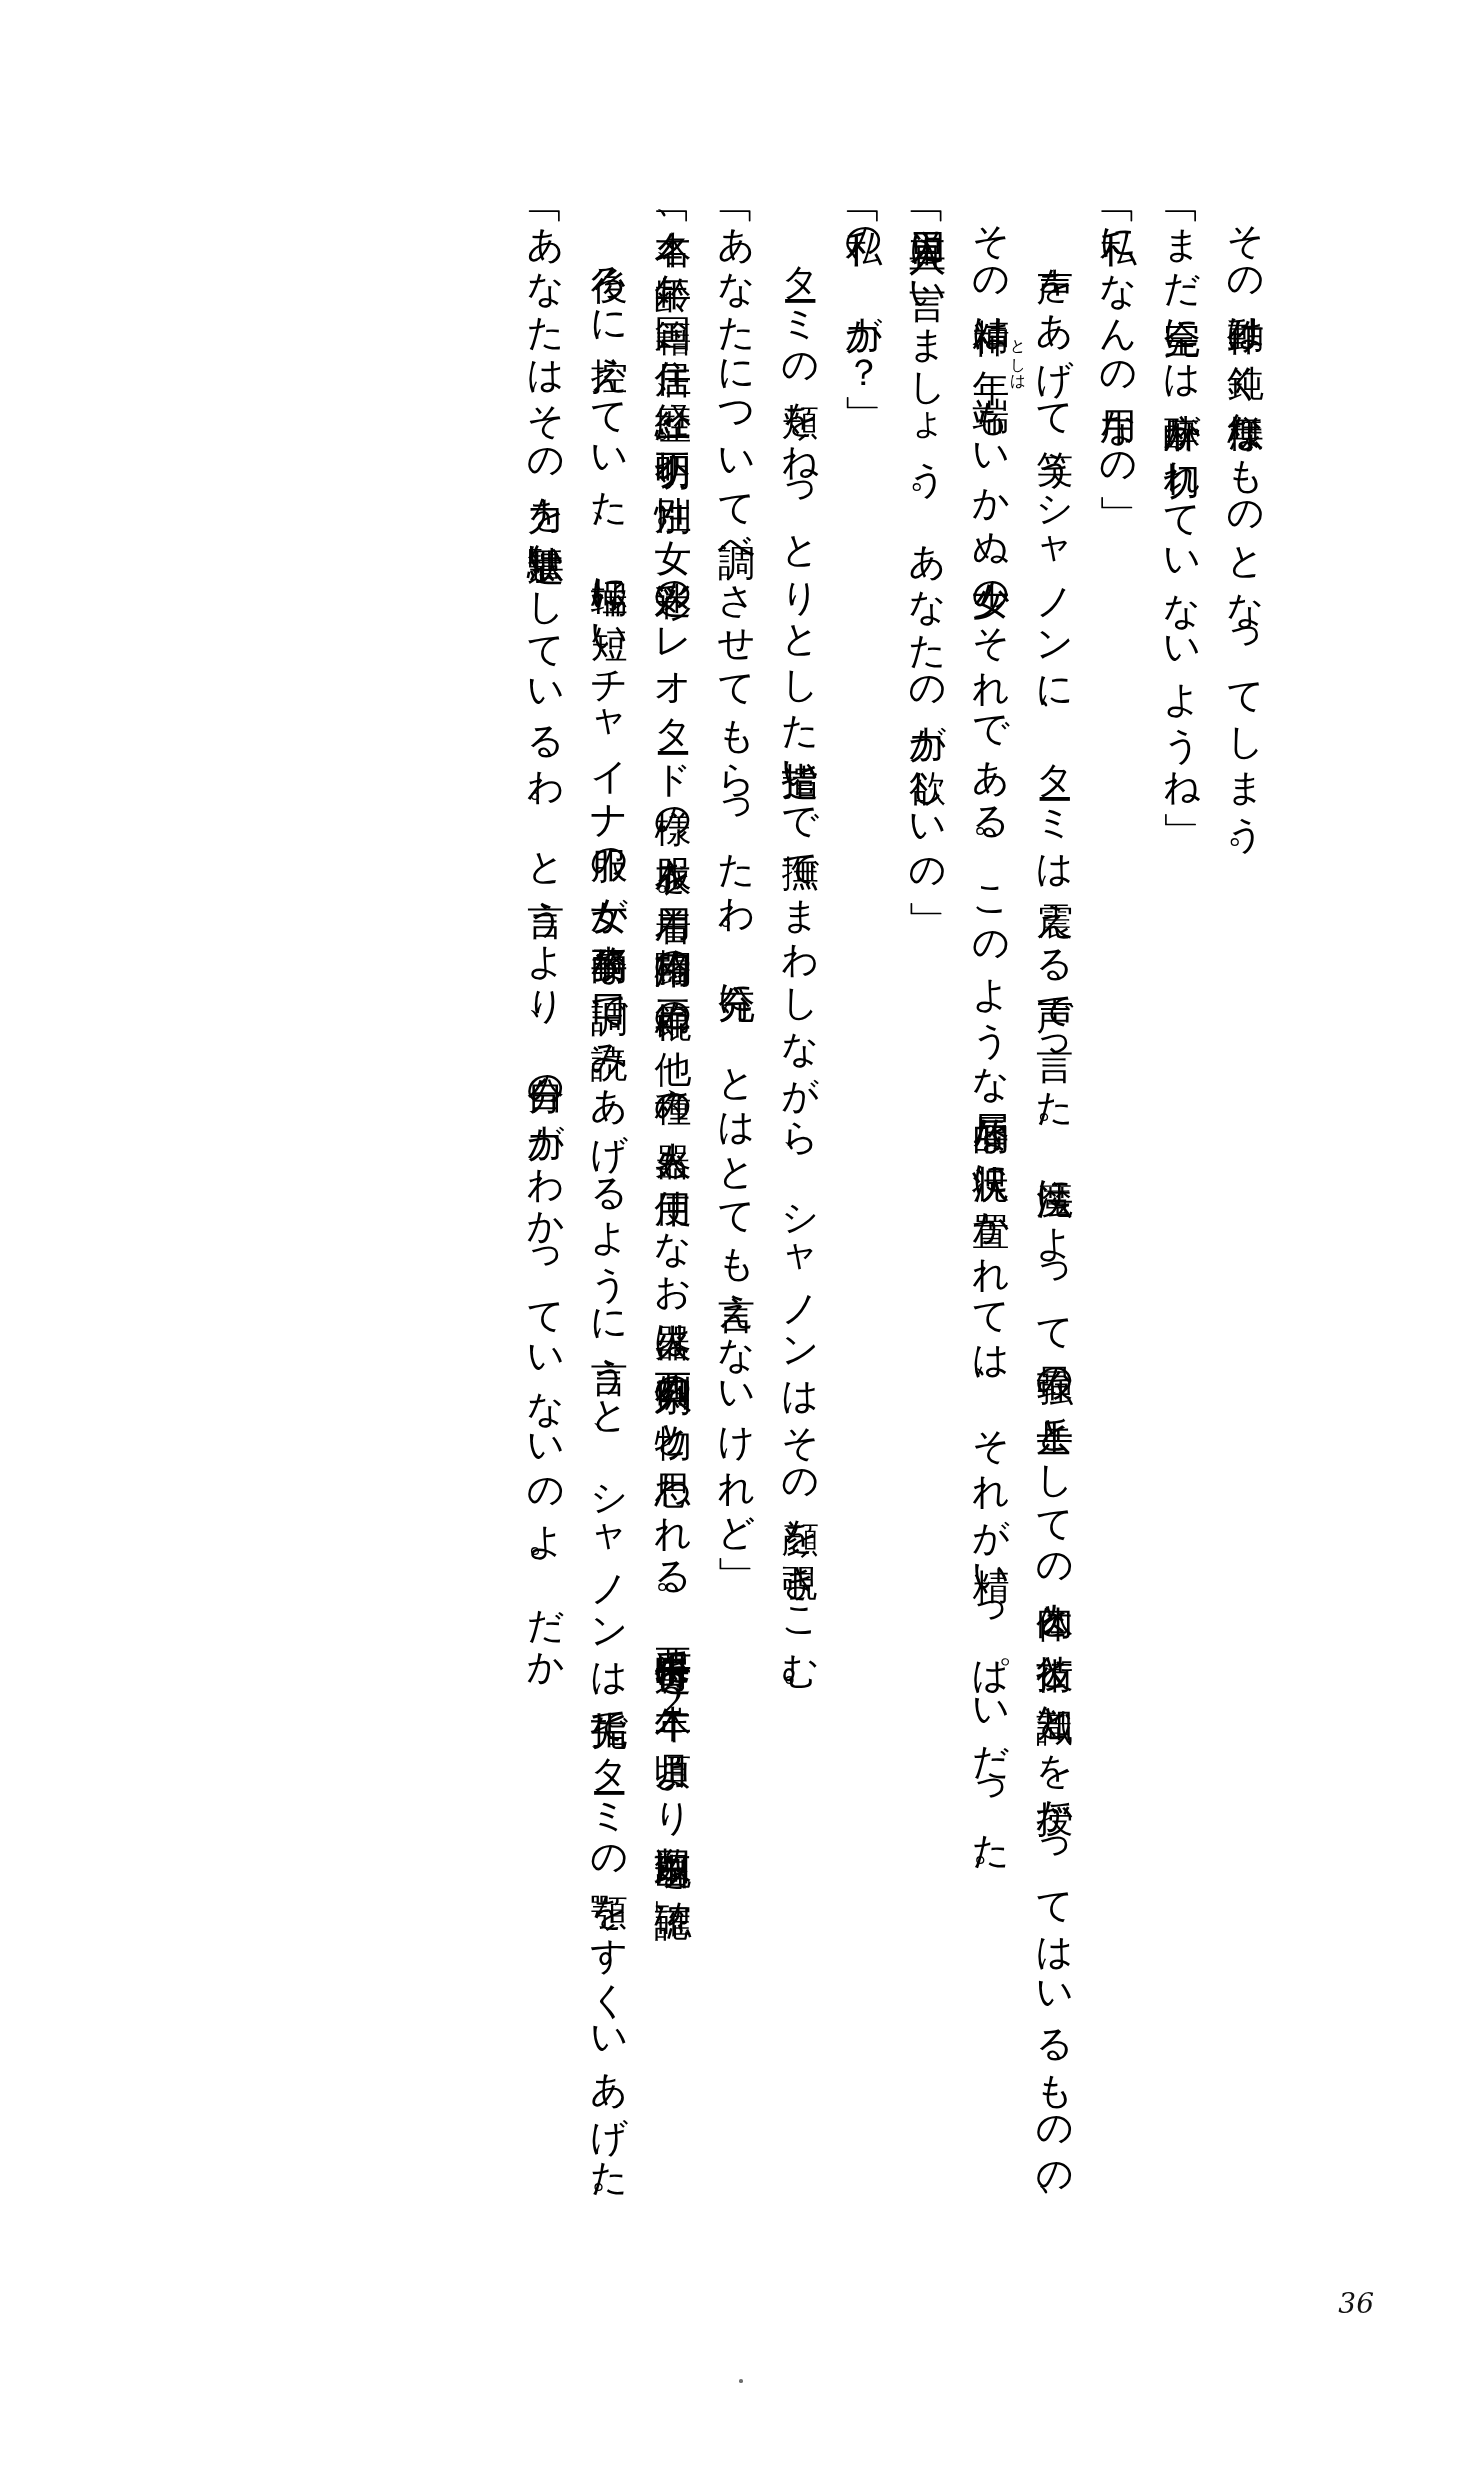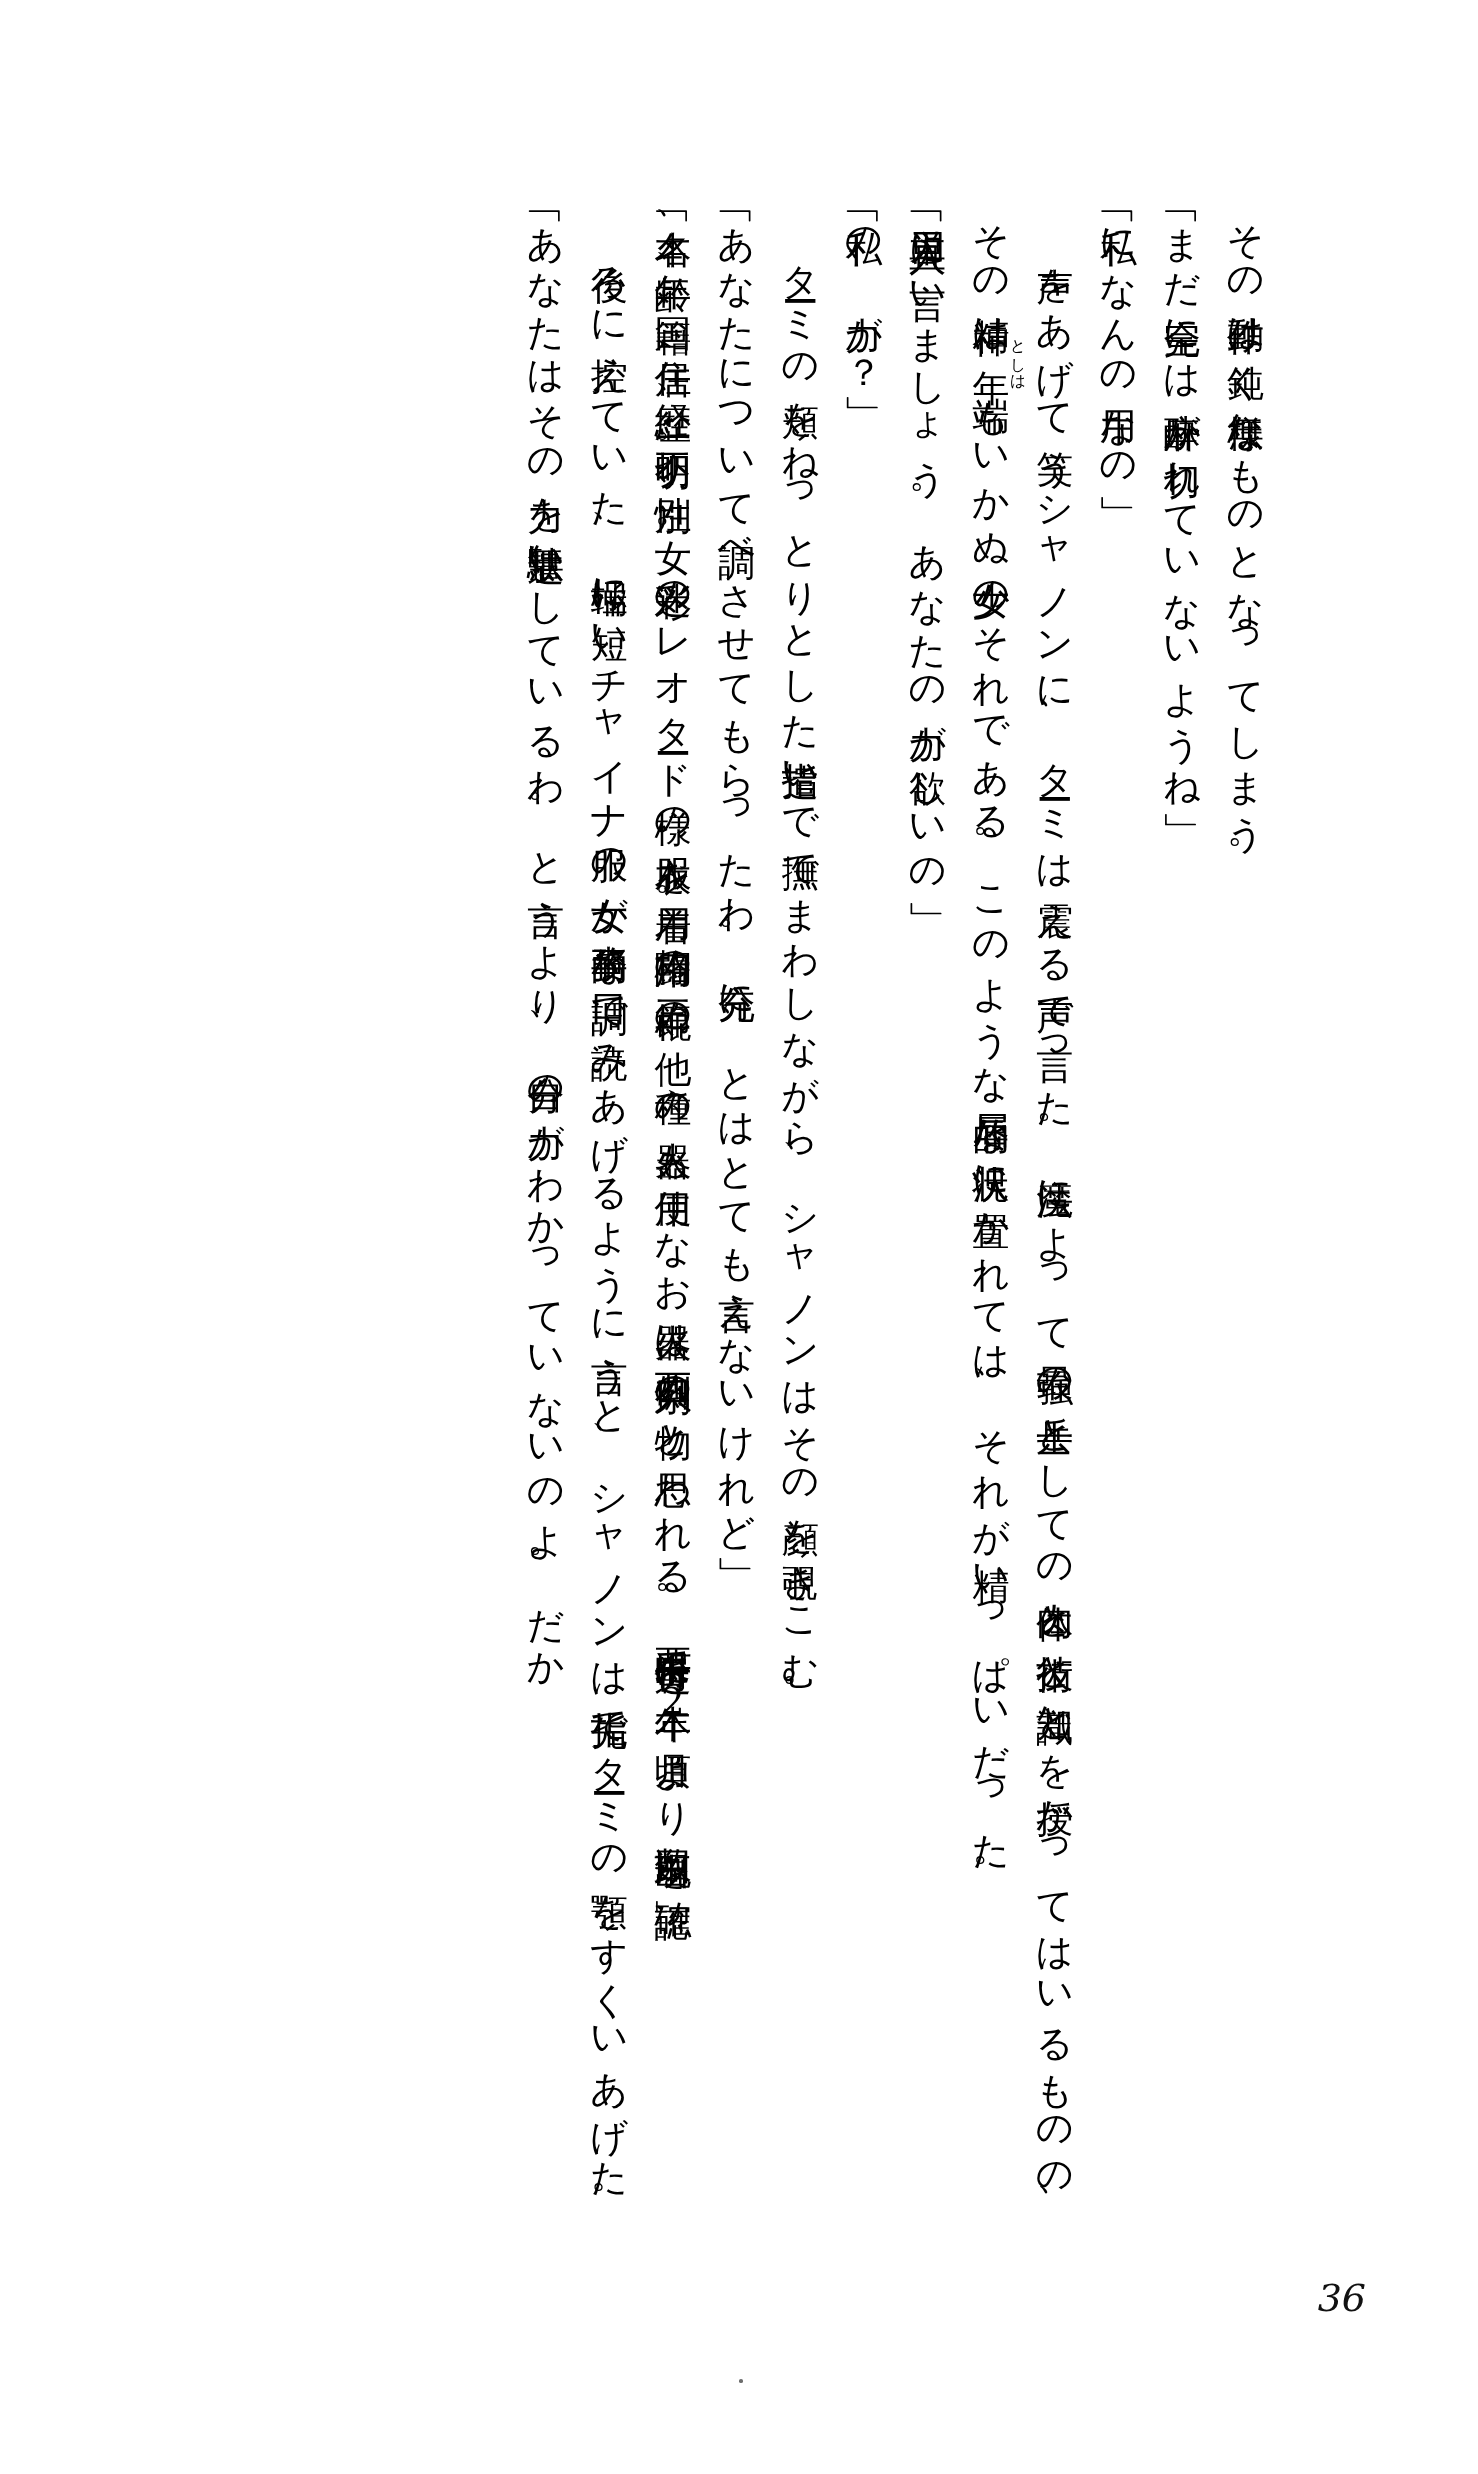--- a/index.html
+++ b/index.html
@@ -41,25 +41,25 @@
   }
   ruby {
     ruby-position: over;
   }
   rt {
     font-size: 0.42em;
     letter-spacing: 0;
   }
   #page-number {
     position: absolute;
-    right: 112px;
+    right: 104px;
     bottom: 155px;
     font-family: "DejaVu Serif", "Liberation Serif", serif;
     font-style: italic;
-    font-size: 38px;
+    font-size: 28px;
     color: #111111;
   }
   #baseline-dot {
     position: absolute;
     left: 50%;
     bottom: 92px;
     width: 3.7px;
     height: 3.7px;
     background: #6d6d6d;
     border-radius: 50%;

